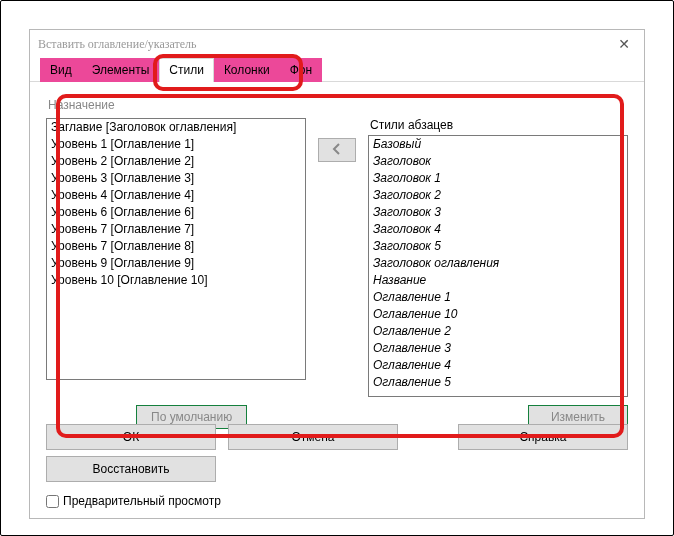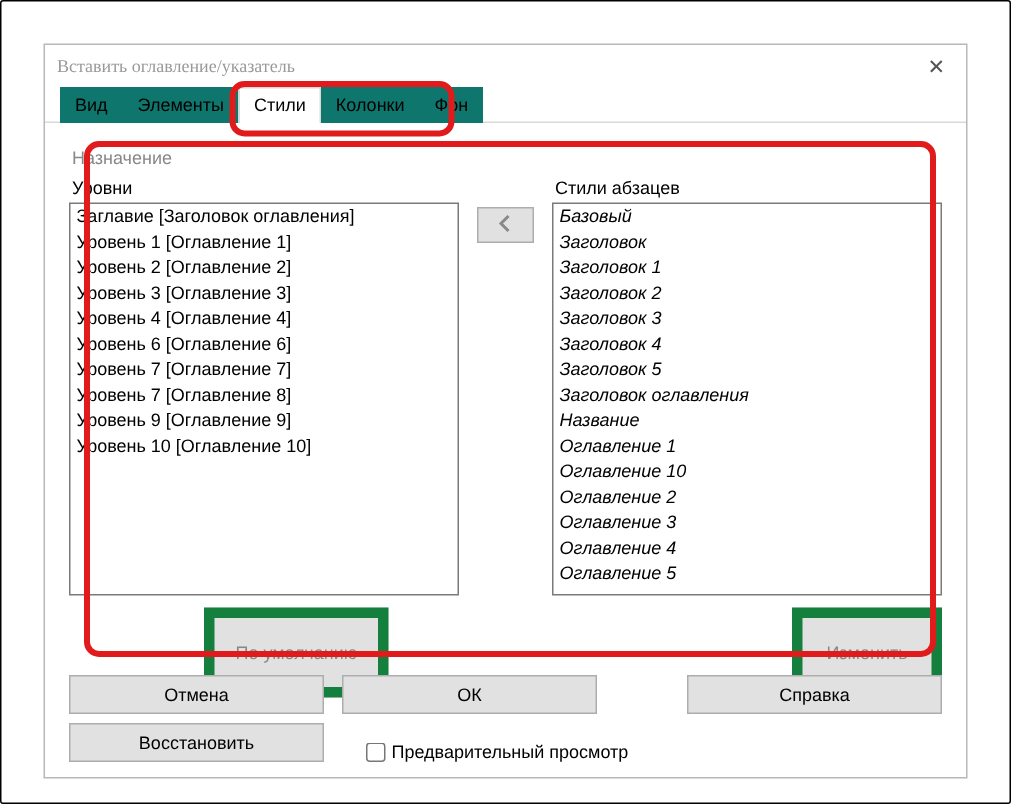--- a/index.html
+++ b/index.html
@@ -51,21 +51,21 @@
     border-bottom: 1px solid #d9d9d9;
   }
   .tab {
     padding: 4px 9px 5px 9px;
     font-size: 12px;
     color: #000;
     border: 1px solid transparent;
     border-bottom: none;
     position: relative;
     top: 1px;
-    background: #0f766e;
+    background: #ec4899;
   }
   .tab.active {
     border-color: #d9d9d9;
     background: #fff;
   }
   .content-area {
     position: relative;
     padding: 12px 16px 8px 16px;
   }
   .section-label {
@@ -118,44 +118,45 @@
     align-items: center;
     justify-content: center;
     color: #888;
   }
   .under-btns {
     display: flex;
     margin-top: 8px;
   }
   .btn {
     background: #e1e1e1;
-    border: 7px solid #15803d;
-    padding: 16px 14px;
+    border: 1px solid #15803d;
+    padding: 4px 14px;
     font-size: 12px;
     color: #444;
     min-width: 100px;
     text-align: center;
   }
   .btn.disabled { color: #888; }
   .bottom-row {
     position: absolute;
     left: 16px;
     right: 16px;
     bottom: 10px;
   }
   .bottom-row .row1 {
     display: flex;
     gap: 12px;
     align-items: center;
   }
   .bottom-row .row2 {
     display: flex;
-    gap: 28px;
-    align-items: flex-end;
+    gap: 12px;
+    align-items: flex-start;
     margin-top: 6px;
+    flex-direction: column;
   }
   .big-btn {
     background: #e1e1e1;
     border: 1px solid #adadad;
     padding: 5px 0;
     font-size: 12px;
     width: 170px;
     text-align: center;
   }
   .chk {
@@ -199,21 +200,20 @@
     <div class="tab active">Стили</div>
     <div class="tab">Колонки</div>
     <div class="tab">Фон</div>
   </div>
 
   <div class="content-area">
     <div class="section-label">Назначение</div>
 
     <div class="columns">
       <div class="col">
-        <div class="col-header">Уровни</div>
         <div class="listbox" id="left-list">
             <div class="list-item">Заглавие [Заголовок оглавления]</div>
             <div class="list-item">Уровень 1 [Оглавление 1]</div>
             <div class="list-item">Уровень 2 [Оглавление 2]</div>
             <div class="list-item">Уровень 3 [Оглавление 3]</div>
             <div class="list-item">Уровень 4 [Оглавление 4]</div>
             <div class="list-item">Уровень 6 [Оглавление 6]</div>
             <div class="list-item">Уровень 7 [Оглавление 7]</div>
             <div class="list-item">Уровень 7 [Оглавление 8]</div>
             <div class="list-item">Уровень 9 [Оглавление 9]</div>
@@ -256,22 +256,22 @@
     <div class="under-btns">
       <div style="width:90px"></div>
       <div class="btn disabled">По умолчанию</div>
       <div style="flex:1"></div>
       <div class="btn disabled">Изменить</div>
     </div>
   </div>
 
   <div class="bottom-row">
     <div class="row1">
+      <div class="big-btn">ОК</div>
       <div class="big-btn">Отмена</div>
-      <div class="big-btn">ОК</div>
       <div style="flex:1"></div>
       <div class="big-btn">Справка</div>
     </div>
     <div class="row2">
       <div class="big-btn">Восстановить</div>
       <label class="chk">
         <input type="checkbox" style="">
         <span>Предварительный просмотр</span>
       </label>
     </div>

